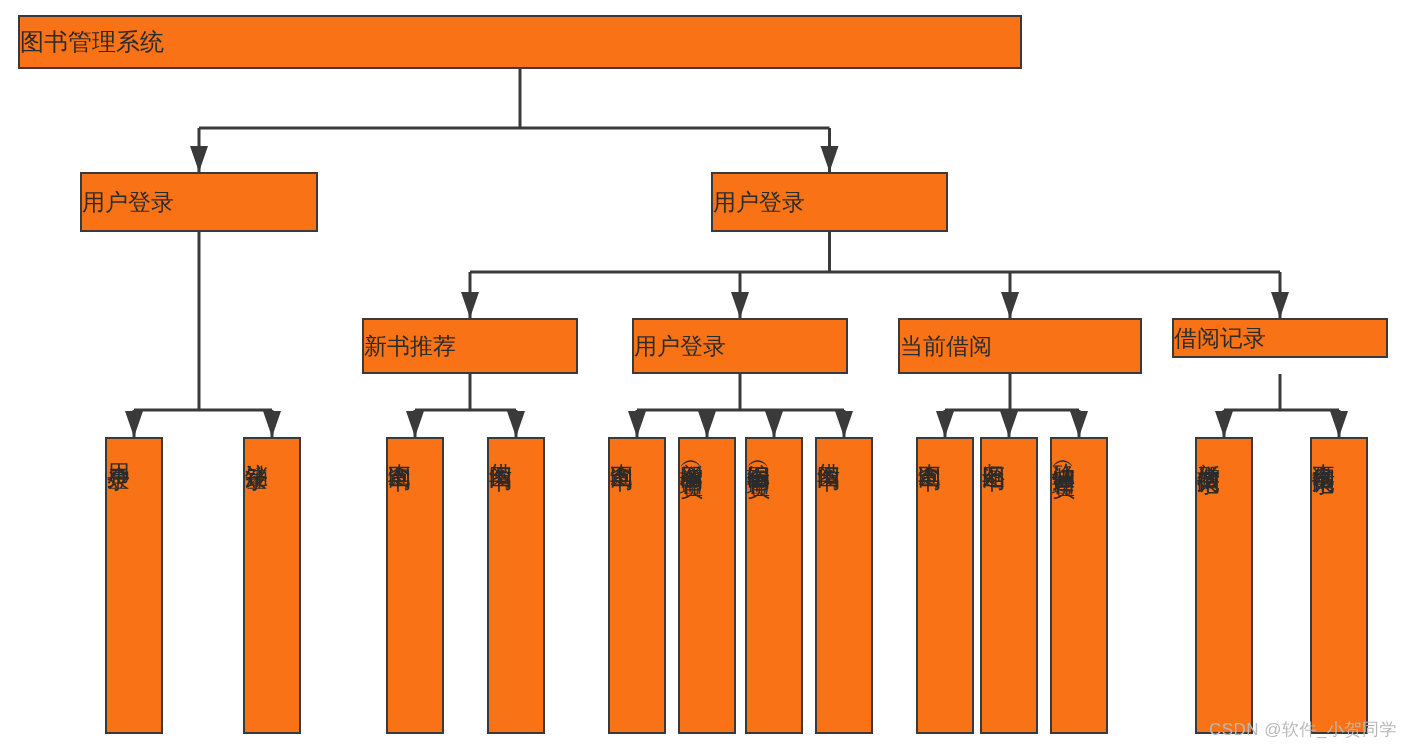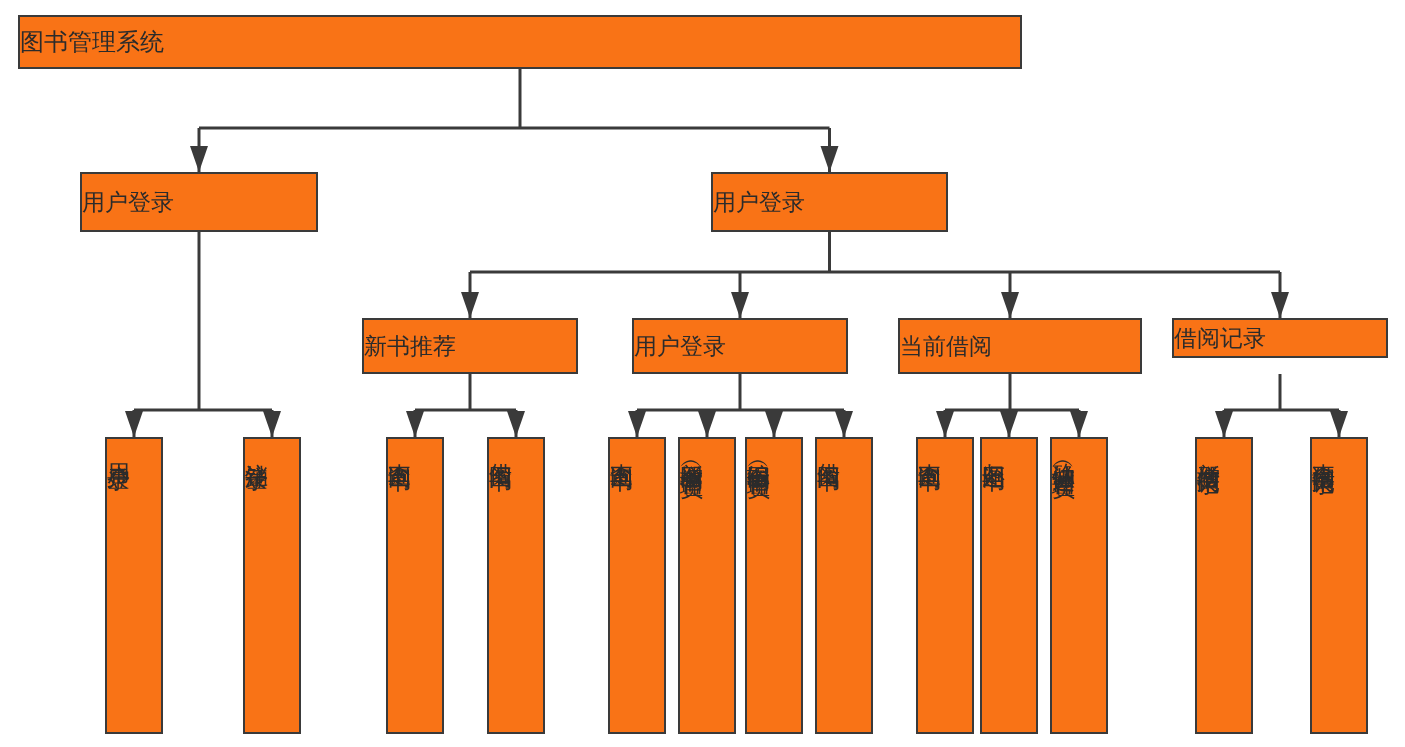--- a/index.html
+++ b/index.html
@@ -181,13 +181,14 @@
       <div class="node vert" style="left: 1050px; top: 437px; width: 58px; height: 297px;">
         <span class="label">确认归还（管理员）</span>
       </div>
       <div class="node vert" style="left: 1195px; top: 437px; width: 58px; height: 297px;">
         <span class="label">新增借阅记录</span>
       </div>
       <div class="node vert" style="left: 1310px; top: 437px; width: 58px; height: 297px;">
         <span class="label">查询借阅记录</span>
       </div>
     </div>
+  <div id="watermark">CSDN @软件_小贺同学</div>
 </div>
 
 </body></html>

